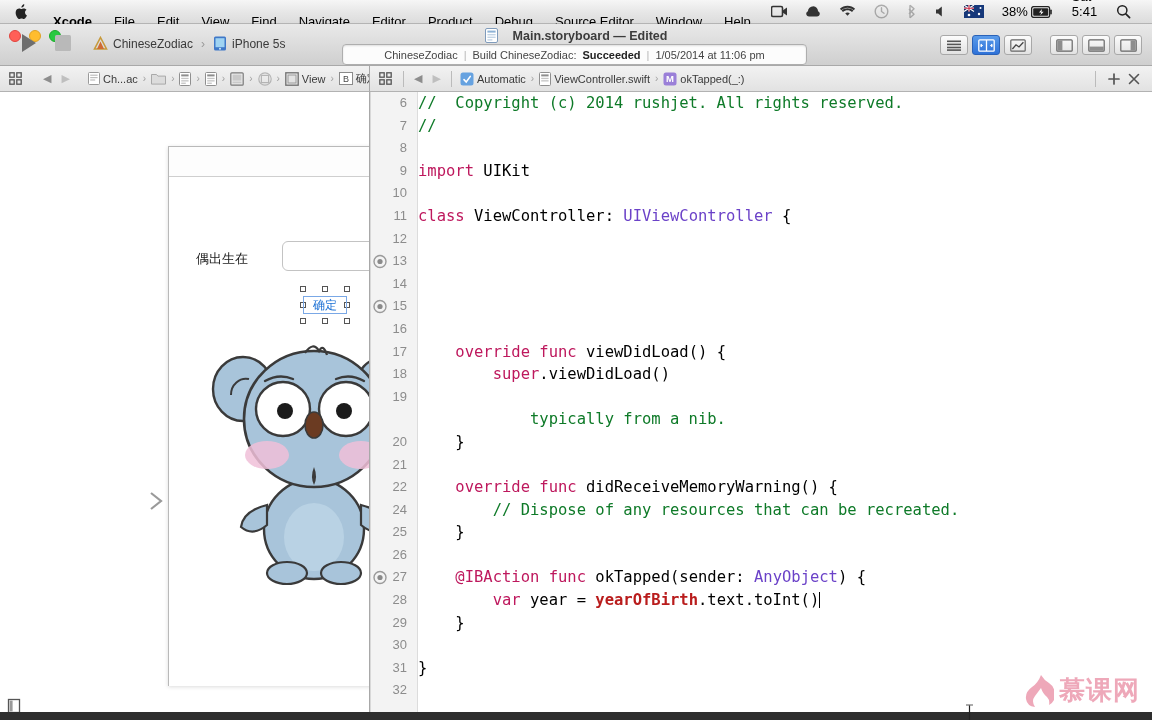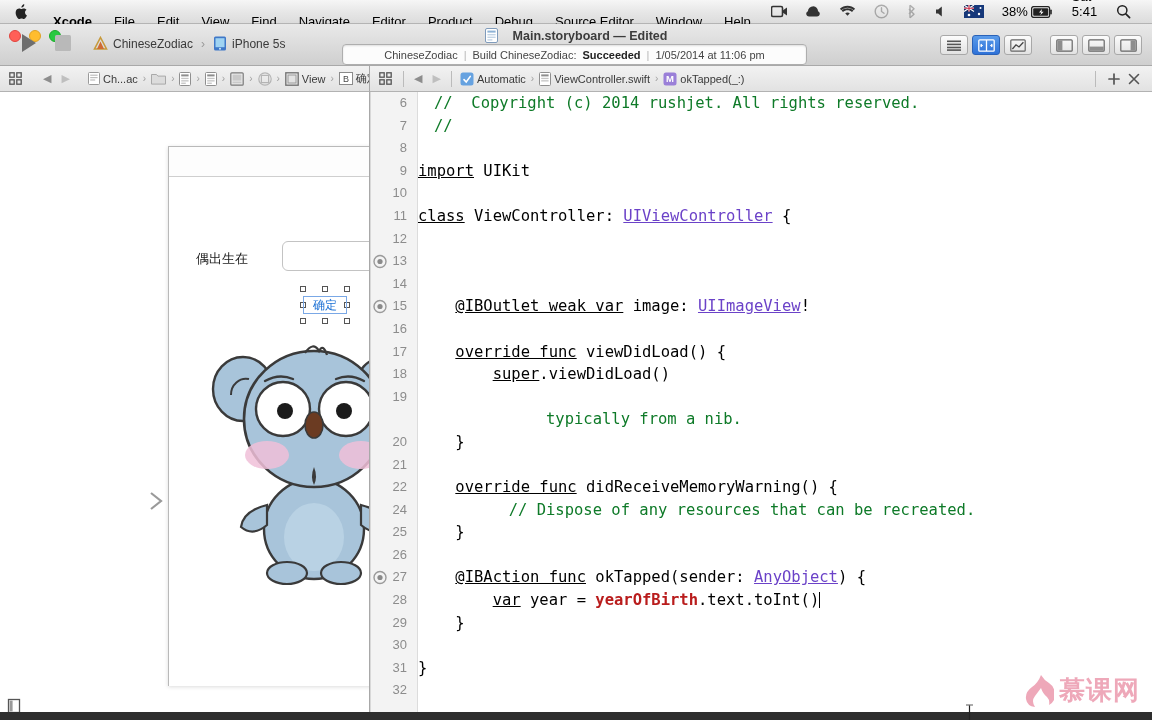--- a/index.html
+++ b/index.html
@@ -159,23 +159,23 @@
     font-size: 13px; color: #8c8c8c; padding-right: 4px;
     font-family: "Liberation Sans", sans-serif;
   }
   .ln.sel .lno { color: #fff; }
   .lnmark {
     position: absolute; left: 0; top: 1px; width: 47px; height: 21px; z-index: 2;
   }
   .ln .txt { padding-left: 7px; color: #000; }
 
   
-  .c-com { color: #0e7a28; margin-left: 16px; }
-  .c-kw  { color: #000000; font-weight: normal; text-decoration: underline; }
-  .c-typ { color: #6b42c8; text-decoration: underline; }
+  .c-com { color: #0e7a28; }
+  .c-kw  { color: #be185d; font-weight: normal; }
+  .c-typ { color: #6b42c8; }
   .c-prop{ color: #b91c1c; font-weight: bold; }
   .c-plain { color: #000; }
   .caret {
     display: inline-block; width: 1px; height: 16px; background: #000;
     vertical-align: -3px;
   }
   .ibeam { position: absolute; left: 594px; top: 612px; z-index: 9; }
 
   .watermark {
     position: absolute; right: 12px; bottom: 12px;
@@ -632,21 +632,21 @@
           <div class="ln"><span class="lno">11</span><span class="txt"><span class="c-kw">class</span><span class="c-plain"> ViewController: </span><span class="c-typ">UIViewController</span><span class="c-plain"> {</span></span></div>
           <div class="ln"><span class="lno">12</span><span class="txt"></span></div>
           <div class="ln"><span class="lnmark"><svg width="47" height="21" viewBox="0 0 47 21">
                 <circle cx="9" cy="10.5" r="6" fill="#f3f3f3" stroke="#9a9a9a" stroke-width="1.4"></circle>
                 <circle cx="9" cy="10.5" r="2.6" fill="#8a8a8a"></circle>
               </svg></span><span class="lno">13</span></div>
           <div class="ln"><span class="lno">14</span><span class="txt"></span></div>
           <div class="ln"><span class="lnmark"><svg width="47" height="21" viewBox="0 0 47 21">
                 <circle cx="9" cy="10.5" r="6" fill="#f3f3f3" stroke="#9a9a9a" stroke-width="1.4"></circle>
                 <circle cx="9" cy="10.5" r="2.6" fill="#8a8a8a"></circle>
-              </svg></span><span class="lno">15</span><span class="txt"><span class="c-plain">    </span><span class="c-kw">@IBOutlet weak var</span><span class="c-plain"> image: </span><span class="c-typ">UIImageView</span><span class="c-plain">!</span></span></div>
+              </svg></span><span class="lno">15</span></div>
           <div class="ln"><span class="lno">16</span><span class="txt"></span></div>
           <div class="ln"><span class="lno">17</span><span class="txt"><span class="c-plain">    </span><span class="c-kw">override func</span><span class="c-plain"> viewDidLoad() {</span></span></div>
           <div class="ln"><span class="lno">18</span><span class="txt"><span class="c-plain">        </span><span class="c-kw">super</span><span class="c-plain">.viewDidLoad()</span></span></div>
           <div class="ln"><span class="lno">19</span><span class="txt"><span class="c-plain">        </span></span></div>
           <div class="ln"><span class="lno"></span><span class="txt"><span class="c-plain">            </span><span class="c-com">typically from a nib.</span></span></div>
           <div class="ln"><span class="lno">20</span><span class="txt"><span class="c-plain">    }</span></span></div>
           <div class="ln"><span class="lno">21</span><span class="txt"></span></div>
           <div class="ln"><span class="lno">22</span><span class="txt"><span class="c-plain">    </span><span class="c-kw">override func</span><span class="c-plain"> didReceiveMemoryWarning() {</span></span></div>
           <div class="ln"><span class="lno">24</span><span class="txt"><span class="c-plain">        </span><span class="c-com">// Dispose of any resources that can be recreated.</span></span></div>
           <div class="ln"><span class="lno">25</span><span class="txt"><span class="c-plain">    }</span></span></div>

